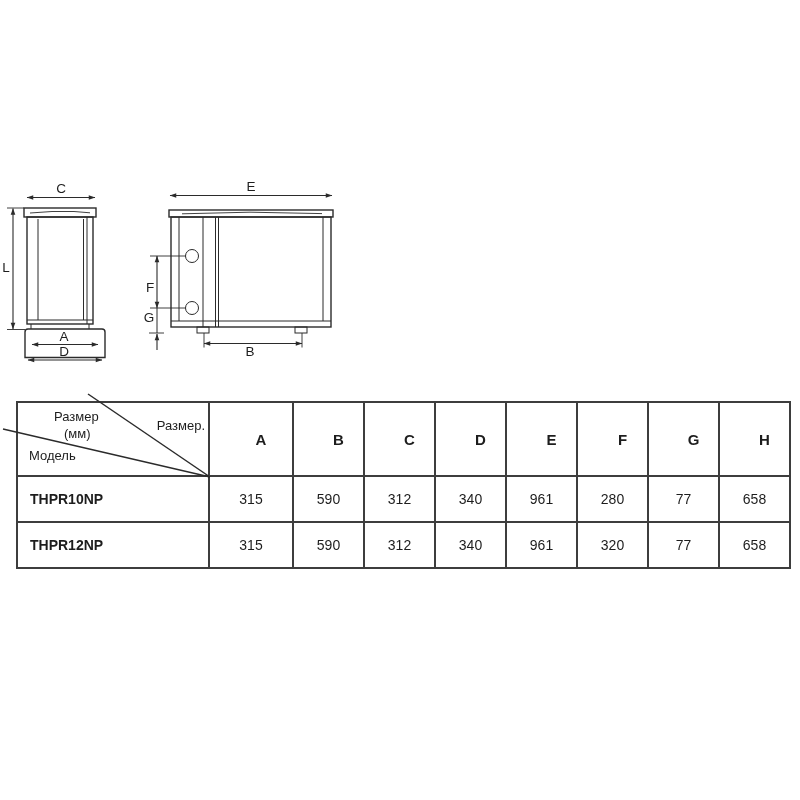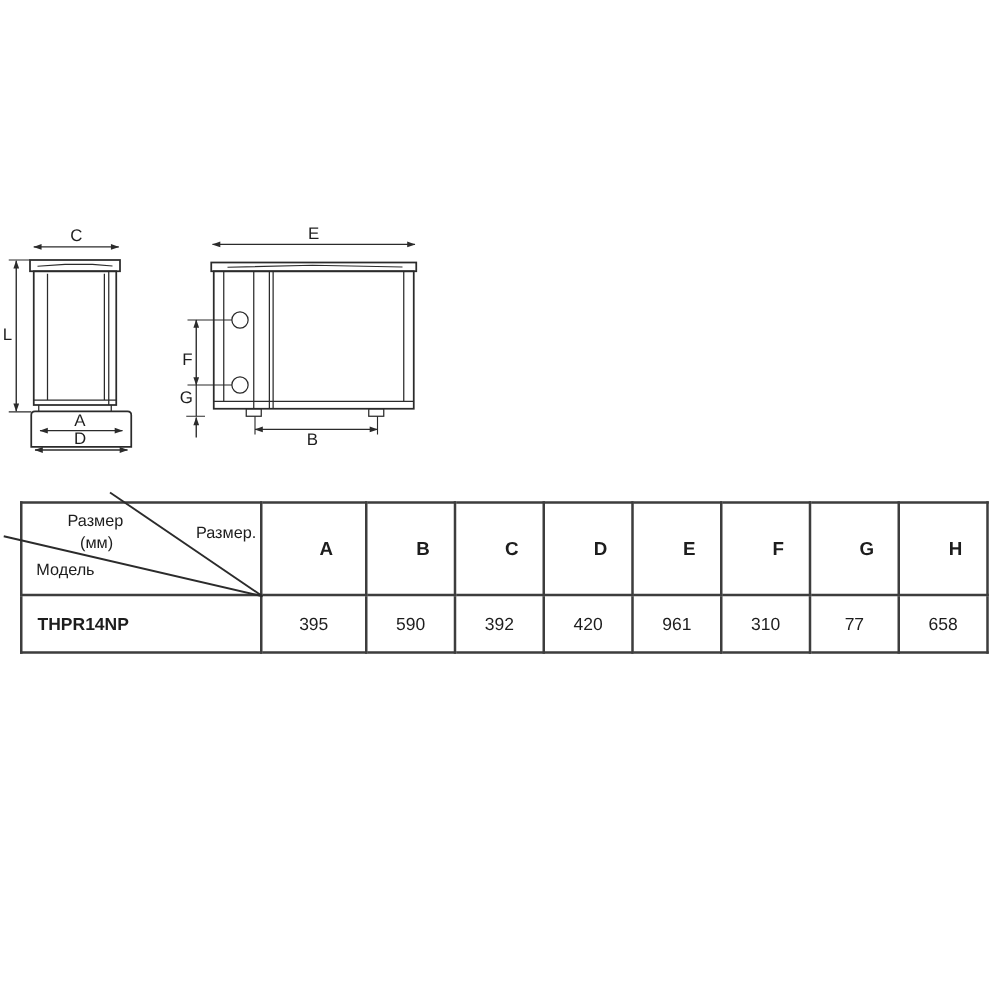--- a/index.html
+++ b/index.html
@@ -140,27 +140,38 @@
         <th>C</th>
         <th>D</th>
         <th>E</th>
         <th>F</th>
         <th>G</th>
         <th>H</th>
       </tr>
     </thead>
     <tbody>
       <tr>
-        <th class="model">THPR14NP</th>
-        <td>395</td>
+        <th class="model">THPR10NP</th>
+        <td>315</td>
         <td>590</td>
-        <td>392</td>
-        <td>420</td>
+        <td>312</td>
+        <td>340</td>
         <td>961</td>
-        <td>310</td>
+        <td>280</td>
+        <td>77</td>
+        <td>658</td>
+      </tr>
+      <tr>
+        <th class="model">THPR12NP</th>
+        <td>315</td>
+        <td>590</td>
+        <td>312</td>
+        <td>340</td>
+        <td>961</td>
+        <td>320</td>
         <td>77</td>
         <td>658</td>
       </tr>
     </tbody>
   </table>
 
   <svg class="corner-lines" viewBox="0 0 230 96">
     <line x1="88" y1="6" x2="210" y2="89" stroke="#2b2b2b" stroke-width="1.5"></line>
     <line x1="3" y1="41" x2="210" y2="89" stroke="#2b2b2b" stroke-width="1.5"></line>
   </svg>

